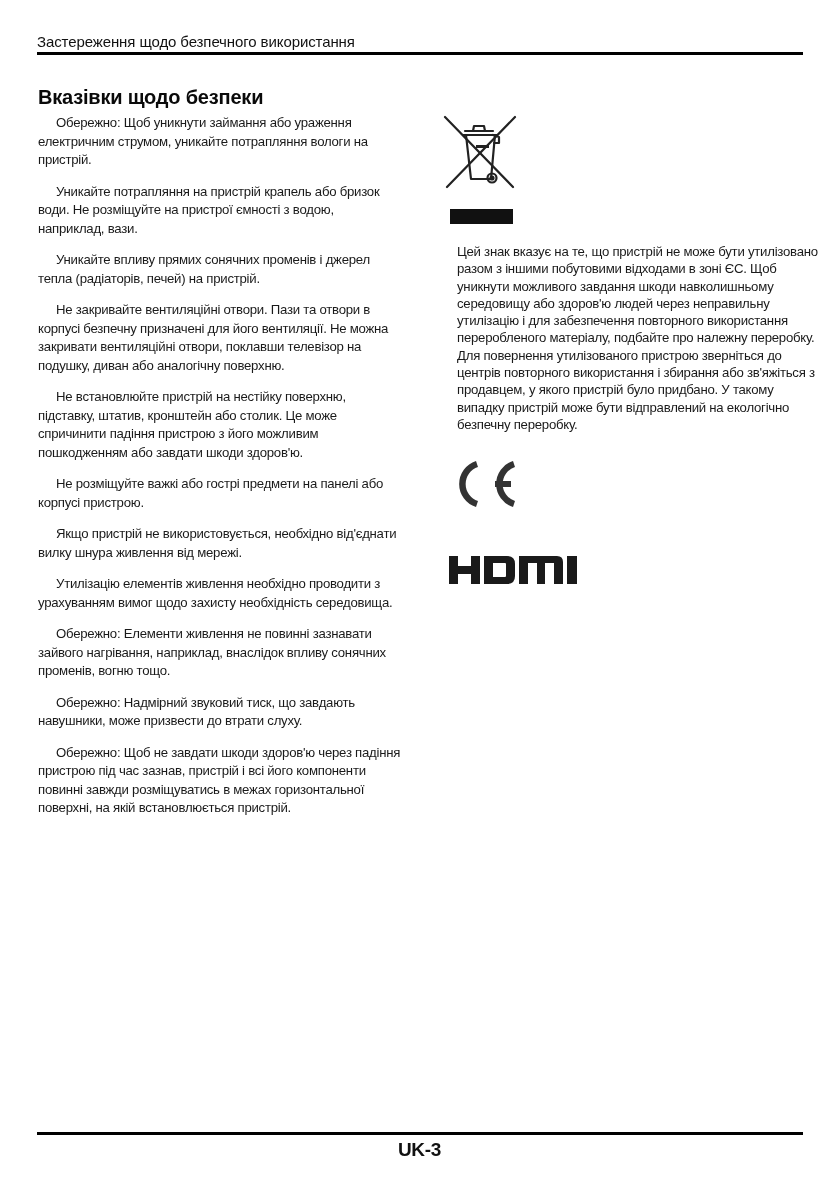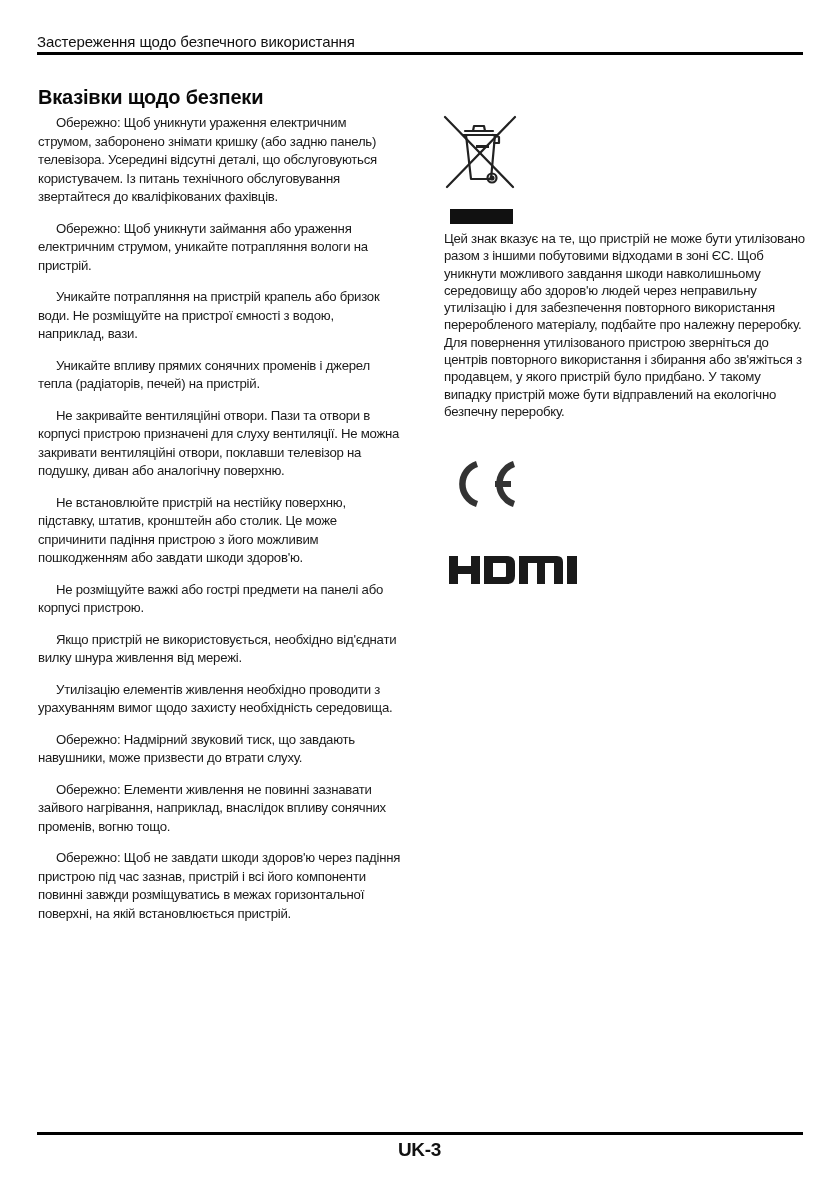--- a/index.html
+++ b/index.html
@@ -24,52 +24,51 @@
       position: absolute; left: 38px; top: 114px; width: 365px;
     }
     .para {
       font-size: 13.2px; line-height: 18.5px; margin: 0 0 13px 0;
       text-indent: 18px; letter-spacing: -0.25px; color: #1a1a1a;
     }
     .weee-icon { position: absolute; left: 441px; top: 113px; width: 80px; height: 80px; }
     .weee-bar { position: absolute; left: 450px; top: 209px; width: 63px; height: 15px; background: #111; }
     .weee-text {
       position: absolute; left: 441px; top: 227px; width: 365px;
-      font-size: 13.2px; line-height: 17.3px; letter-spacing: -0.25px; margin: 3px; color: #1a1a1a;
+      font-size: 13.2px; line-height: 17.3px; letter-spacing: -0.25px; margin: 16px; color: #1a1a1a;
     }
     .ce-mark { position: absolute; left: 449px; top: 459px; width: 72px; height: 50px; }
     .hdmi-logo { position: absolute; left: 449px; top: 556px; width: 135px; height: 28px; }
     .footer-rule {
       position: absolute; left: 37px; top: 1132px; width: 766px; height: 3px; background: #000;
     }
     .page-number {
       position: absolute; left: 0; top: 1139px; width: 839px; text-align: center;
       font-size: 19px; font-weight: bold; color: #111; letter-spacing: -0.3px;
     }
   </style>
 </head>
 <body>
 
 <div class="page-header">Застереження щодо безпечного використання</div>
 <div class="header-rule"></div>
 
 <h1 class="page-title">Вказівки щодо безпеки</h1>
 
 <div class="left-col">
-  <p class="para">Обережно: Щоб уникнути ураження електричним струмом, заборонено знімати кришку (або задню панель) телевізора. Усередині відсутні деталі, що обслуговуються користувачем. Із питань технічного обслуговування звертайтеся до кваліфікованих фахівців.</p>
   <p class="para">Обережно: Щоб уникнути займання або ураження електричним струмом, уникайте потрапляння вологи на пристрій.</p>
   <p class="para">Уникайте потрапляння на пристрій крапель або бризок води. Не розміщуйте на пристрої ємності з водою, наприклад, вази.</p>
   <p class="para">Уникайте впливу прямих сонячних променів і джерел тепла (радіаторів, печей) на пристрій.</p>
-  <p class="para">Не закривайте вентиляційні отвори. Пази та отвори в корпусі пристрою призначені для слуху вентиляції. Не можна закривати вентиляційні отвори, поклавши телевізор на подушку, диван або аналогічну поверхню.</p>
+  <p class="para">Не закривайте вентиляційні отвори. Пази та отвори в корпусі безпечну призначені для його вентиляції. Не можна закривати вентиляційні отвори, поклавши телевізор на подушку, диван або аналогічну поверхню.</p>
   <p class="para">Не встановлюйте пристрій на нестійку поверхню, підставку, штатив, кронштейн або столик. Це може спричинити падіння пристрою з його можливим пошкодженням або завдати шкоди здоров'ю.</p>
   <p class="para">Не розміщуйте важкі або гострі предмети на панелі або корпусі пристрою.</p>
   <p class="para">Якщо пристрій не використовується, необхідно від'єднати вилку шнура живлення від мережі.</p>
   <p class="para">Утилізацію елементів живлення необхідно проводити з урахуванням вимог щодо захисту необхідність середовища.</p>
+  <p class="para">Обережно: Елементи живлення не повинні зазнавати зайвого нагрівання, наприклад, внаслідок впливу сонячних променів, вогню тощо.</p>
   <p class="para">Обережно: Надмірний звуковий тиск, що завдають навушники, може призвести до втрати слуху.</p>
-  <p class="para">Обережно: Елементи живлення не повинні зазнавати зайвого нагрівання, наприклад, внаслідок впливу сонячних променів, вогню тощо.</p>
   <p class="para">Обережно: Щоб не завдати шкоди здоров'ю через падіння пристрою під час зазнав, пристрій і всі його компоненти повинні завжди розміщуватись в межах горизонтальної поверхні, на якій встановлюється пристрій.</p>
 </div>
 
 <svg class="weee-icon" viewBox="0 0 80 80">
   <g fill="none" stroke="#222" stroke-width="2.2" stroke-linejoin="round" stroke-linecap="round">
 
     <path d="M24 18 L52 18"></path>
     <path d="M32 18 L33 13 L43 13 L44 18"></path>
     <path d="M22 22 L56 22"></path>
 

